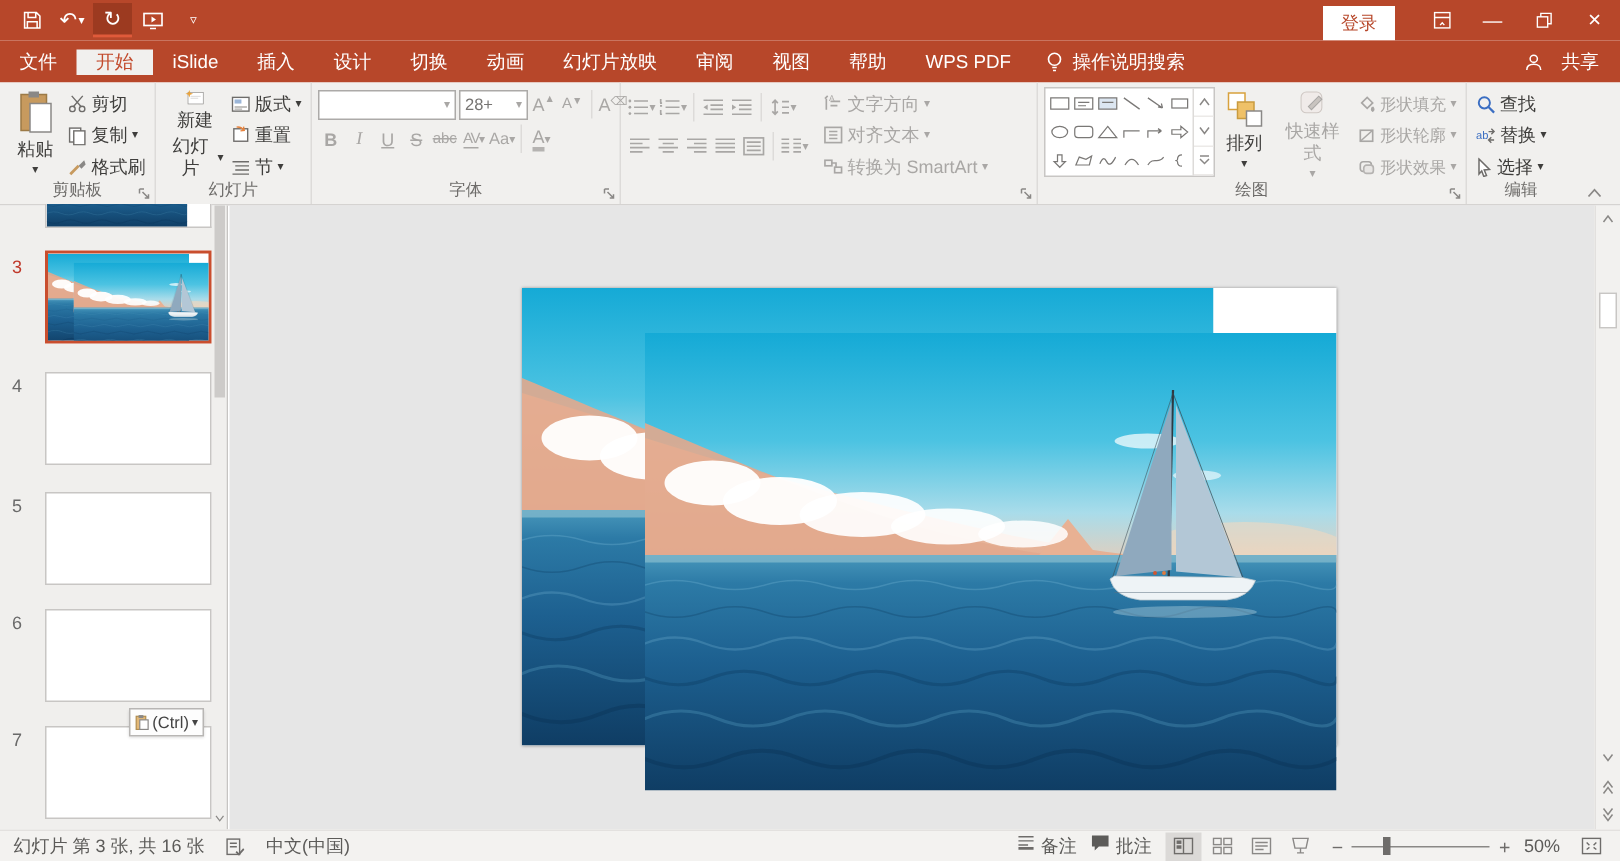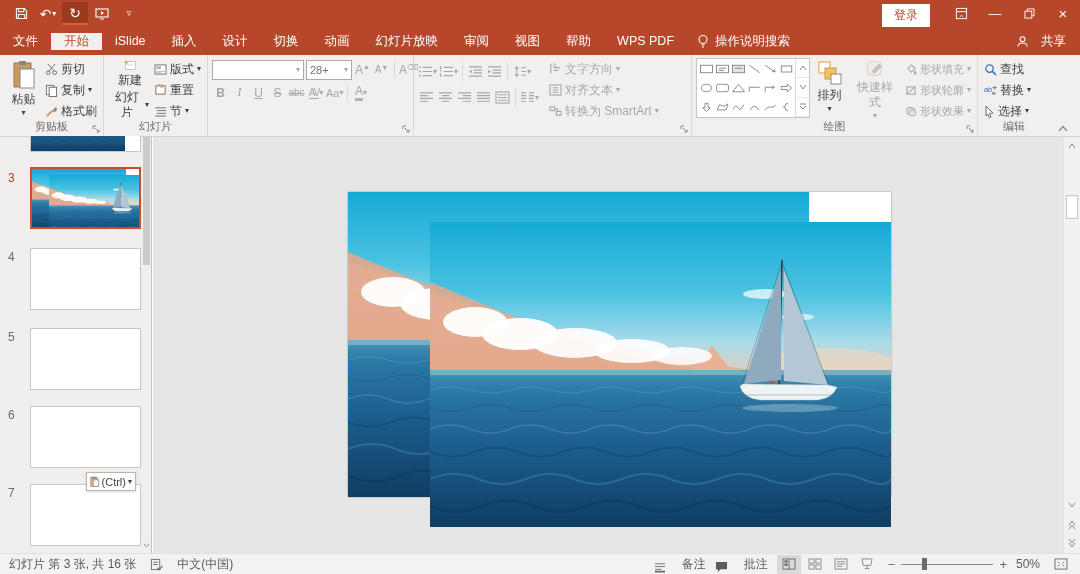--- a/index.html
+++ b/index.html
@@ -57,21 +57,21 @@
   .canvas{position:absolute;top:137px;bottom:21px;left:153px;right:17px;background:#e6e6e6;overflow:hidden}
   .page{position:absolute;left:195px;top:55px;width:543px;height:305px;background:#fff;box-shadow:0 0 2px rgba(0,0,0,.35)}
   .photo{position:absolute;width:461px;height:305px}
   .cscroll{position:absolute;top:137px;bottom:21px;right:0;width:17px;background:#f2f1ef;border-left:1px solid #e2e0de}
   .cs-btn{position:absolute;left:0;right:0;height:13px;display:flex;align-items:center;justify-content:center;color:#8a8886}
   .cs-thumb{position:absolute;left:2px;right:2px;top:58px;height:24px;background:#fff;border:1px solid #c8c6c4}
   
   .statusbar{position:absolute;bottom:0;left:0;right:0;height:21px;background:#f3f2f0;border-top:1px solid #e3e1df;display:flex;align-items:center;font-size:12px;color:#5c5b59}
   .sb-left{display:flex;align-items:center;gap:14px;padding-left:9px}
   .sb-right{margin-left:auto;display:flex;align-items:center;gap:9px;padding-right:7px}
-  .sb-item{display:flex;align-items:flex-end;gap:16px}
+  .sb-item{display:flex;align-items:flex-start;gap:4px}
   .vbtn{width:24px;height:19px;display:flex;align-items:center;justify-content:center}
   .vbtn.sel{background:#dbd9d7}
   .slider{position:relative;width:92px;height:14px}
   .slider .track{position:absolute;top:7px;left:0;right:0;height:1px;background:#8a8886}
   .slider .sthumb{position:absolute;top:1px;left:22%;width:5px;height:12px;background:#6e6c6a}
   .zch{font-size:13px;color:#6e6c6a}
 </style>
 </head>
 <body>
 
@@ -338,20 +338,21 @@
       <div class="fbtn dis" style="font-size:11px">
           <span>Aa</span>
           <span class="tiny-dd">▾</span>
         </div>
       <div class="vr"></div>
       <div class="fbtn dis">
           <span style="border-bottom:3px solid #b5b3b1">A</span>
           <span class="tiny-dd">▾</span>
         </div>
     </div>
+    <div class="glabel">字体</div>
     <div class="launcher">
         <svg width="8" height="8" viewBox="0 0 8 8">
           <path d="M1 1 H4 M1 1 V4 M3 3 L7 7 M7 4.5 V7 H4.5" fill="none" stroke="#8a8886"></path>
         </svg>
       </div>
   </div>
 
   <div class="rgroup" style="width:278px">
     <div style="display:flex;flex-direction:column;gap:3px;padding-top:2px">
       <div class="frow dis">

